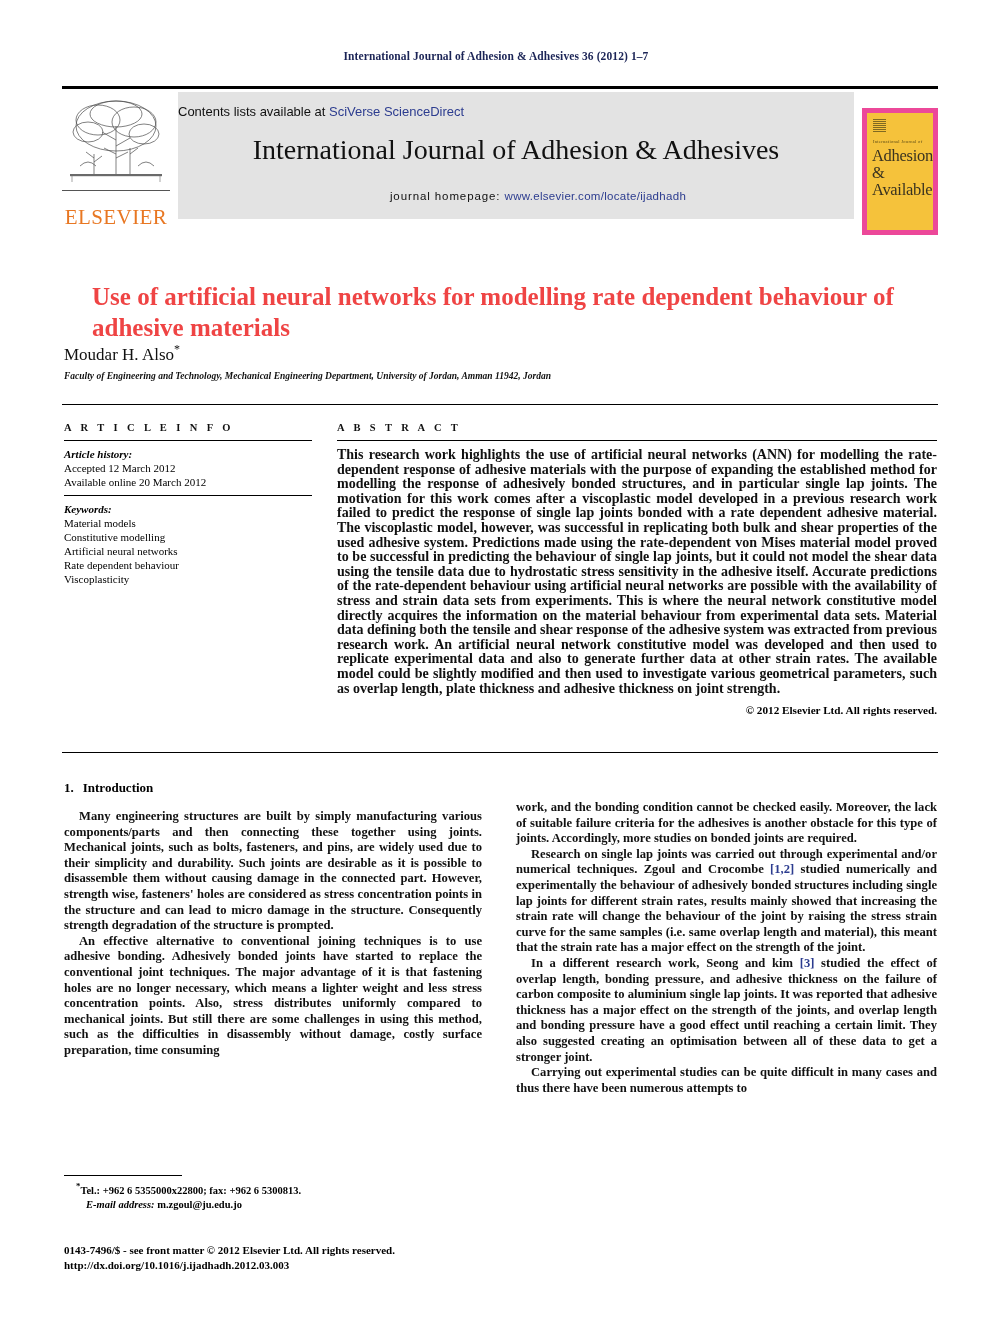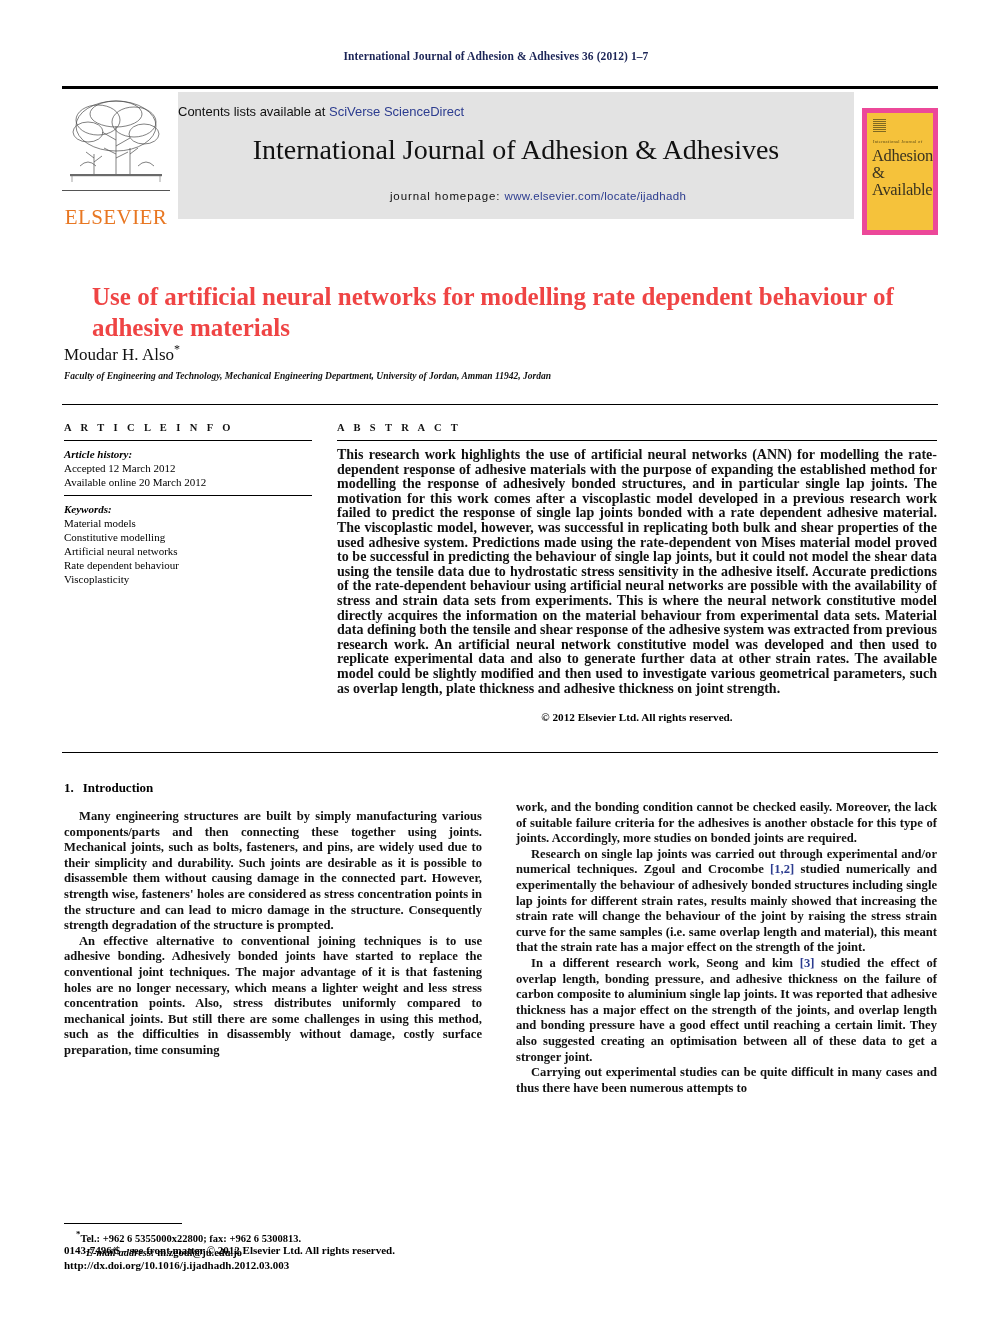--- a/index.html
+++ b/index.html
@@ -242,23 +242,23 @@
   .hr-mid { border-top: 1px solid #000; width: 248px; margin: 4px 0 6px 0; height: 0; }
 
   .abs-text {
     font-size: 14px;
     line-height: 14.6px;
     text-align: justify;
     font-weight: bold;
     color: #111;
   }
   .copyright {
-    margin-top: 15px;
+    margin-top: 8px;
     font-size: 11.2px;
-    text-align: center;
+    text-align: right;
     font-weight: bold;
   }
 
   
   .col-left {
     position: absolute;
     left: 64px; top: 780px;
     width: 418px;
   }
   .col-right {
@@ -286,21 +286,20 @@
   .ref-link { color: #2c3c8f; }
 
   
   .footnote {
     position: absolute;
     left: 64px; top: 1175px;
     width: 418px;
     font-size: 10.5px;
     line-height: 14px;
     font-weight: bold;
-    margin-top: 48px;
   }
   .footnote-rule {
     width: 118px;
     border-top: 1px solid #000;
     height: 0;
     margin-bottom: 3px;
   }
   .footnote .fn-indent { padding-left: 12px; }
   .footnote .fn-sub { padding-left: 22px; }
   .footnote em { font-style: italic; }

